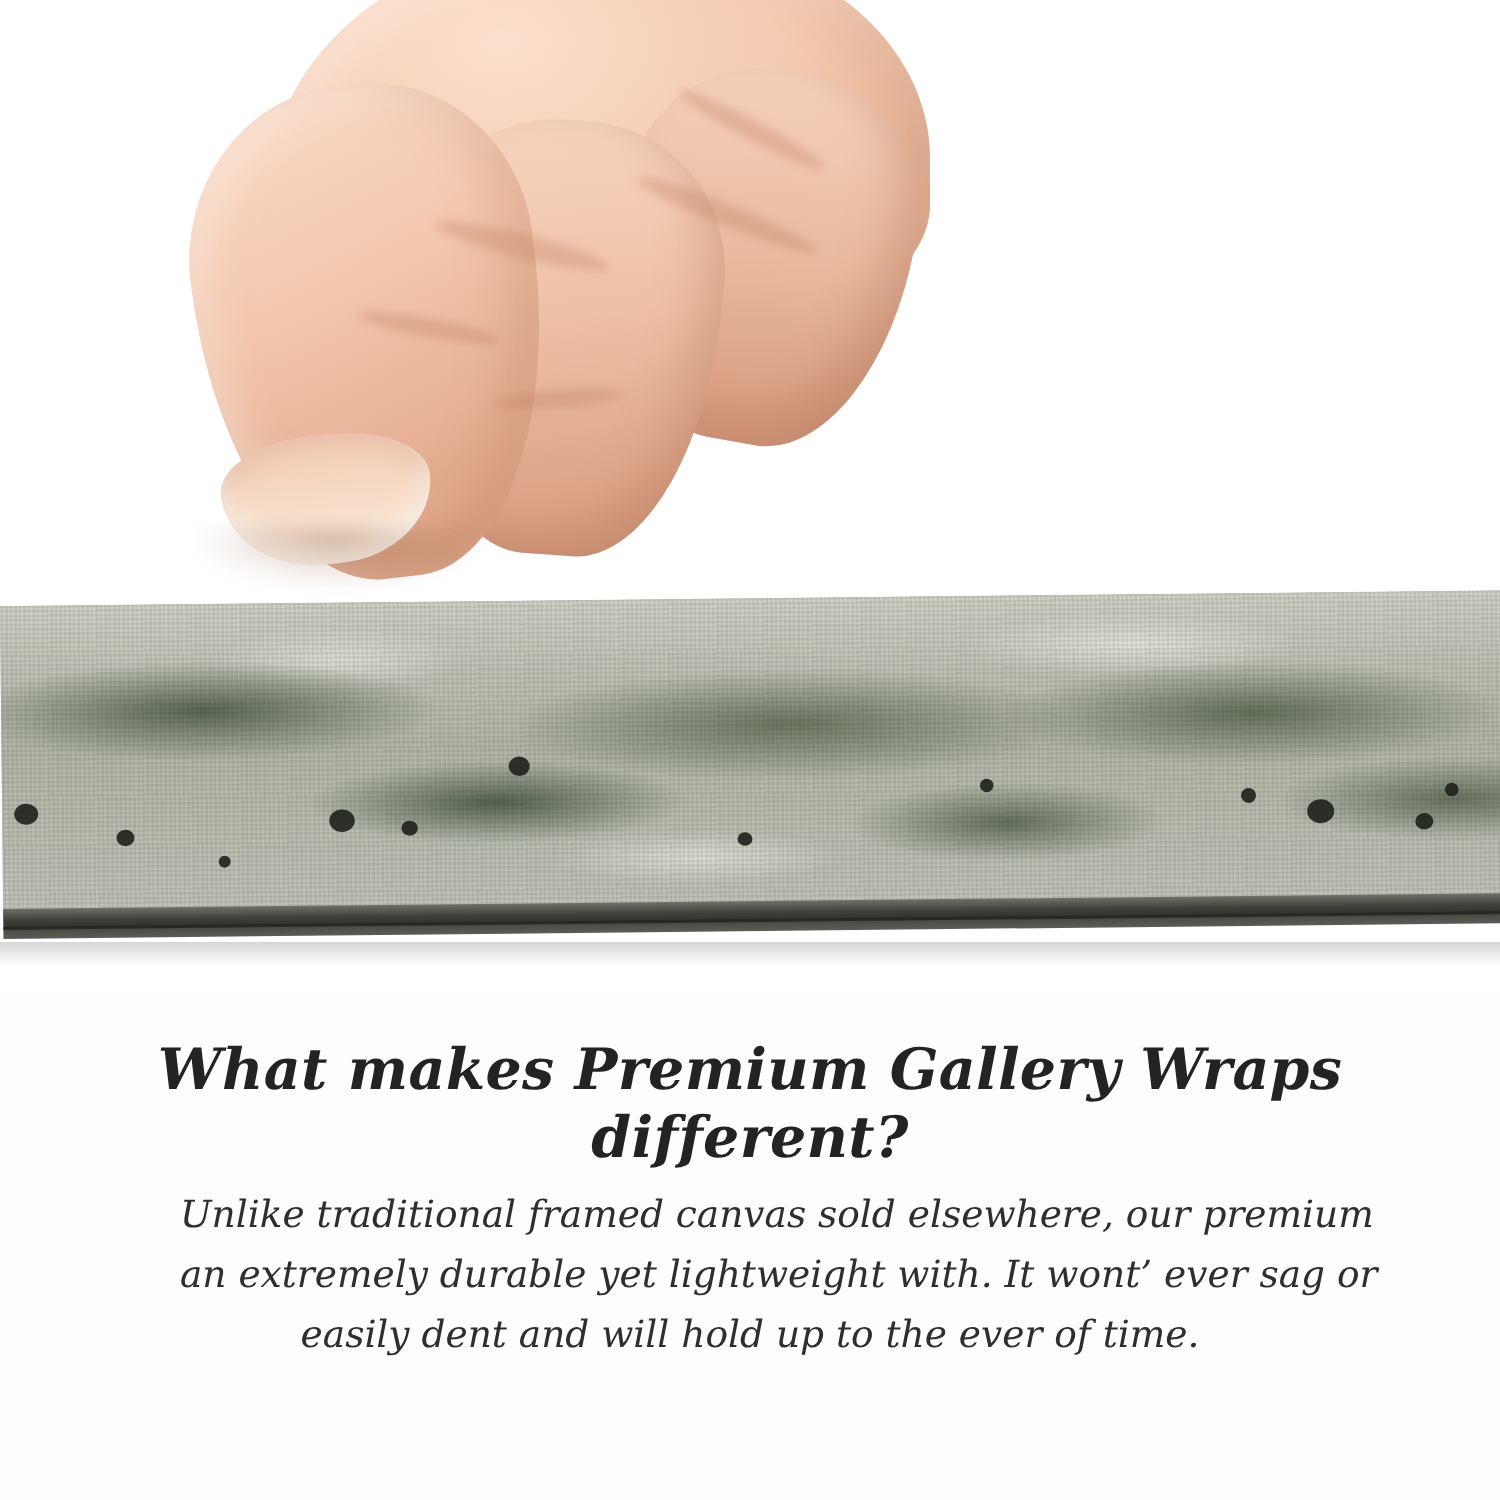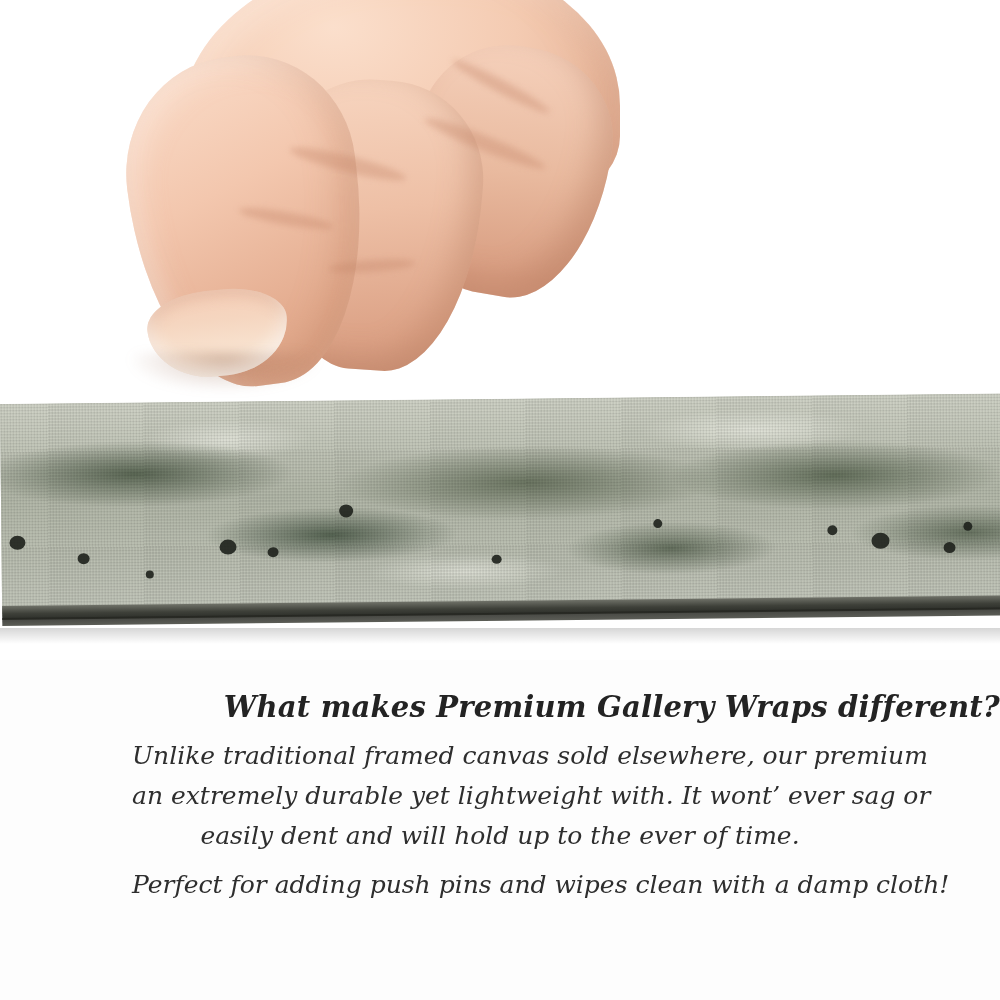--- a/index.html
+++ b/index.html
@@ -220,33 +220,32 @@
     left: 0;
     top: 690px;
     width: 1000px;
     text-align: center;
     color: #2b2b2b;
     font-family: "DejaVu Serif", serif;
     font-style: italic;
   }
 
   .caption-heading {
-    font-size: 29px;
+    font-size: 38px;
     font-weight: 700;
     letter-spacing: 0.2px;
     margin: 0 0 10px 0;
     color: #232323;
-    text-align: right;
   }
 
   .caption-body {
     font-size: 25px;
     line-height: 40px;
     color: #2e2e2e;
-    margin: 12px;
+    margin: 0;
     padding: 0 120px;
   }
 
   .caption-line {
     display: block;
     white-space: nowrap;
   }
 
   .caption-last {
     display: block;
@@ -299,17 +298,16 @@
 
     <div class="canvas-dropshadow"></div>
   </div>
 
   <div class="caption">
     <div class="caption-heading">What makes Premium Gallery Wraps different?</div>
     <div class="caption-body">
       <span class="caption-line">Unlike traditional framed canvas sold elsewhere, our premium</span>
       <span class="caption-line">an extremely durable yet lightweight with. It wont’ ever sag or</span>
       <span class="caption-line">easily dent and will hold up to the ever of time.</span>
-      <span class="caption-last">Perfect for adding push pins and wipes clean with a damp cloth!</span>
     </div>
   </div>
 
 </div>
 
 </body></html>

